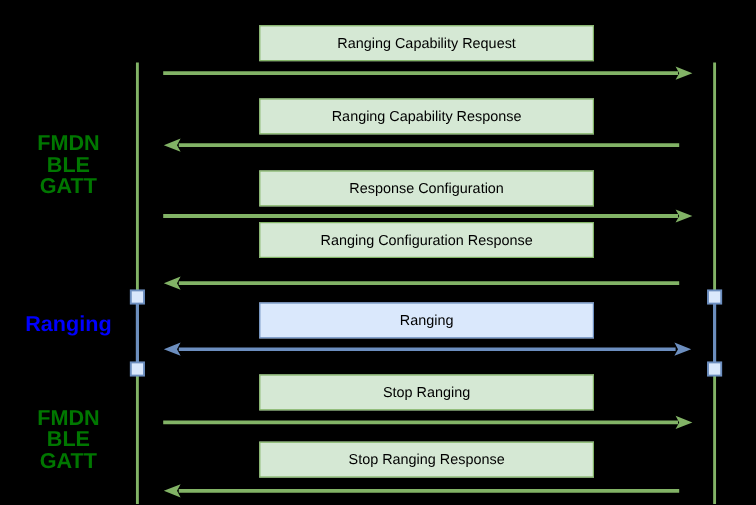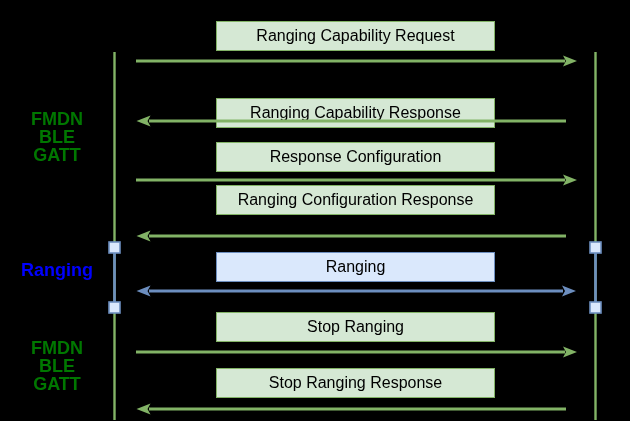--- a/index.html
+++ b/index.html
@@ -14,21 +14,21 @@
   #diagram-svg { position: absolute; left: 0; top: 0; }
   .msg-box {
     position: absolute;
     left: 216px;
     width: 277px;
     height: 28px;
     border: 1px solid;
     display: flex;
     align-items: center;
     justify-content: center;
-    font-size: 16px;
+    font-size: 12px;
     color: var(--box-text, #000);
     white-space: nowrap;
   }
   .msg-box.green { background: var(--green-fill); border-color: var(--green-stroke); }
   .msg-box.blue  { background: var(--blue-fill);  border-color: var(--blue-stroke); }
   .label-group {
     position: absolute;
     left: 0;
     width: 114px;
     text-align: center;
@@ -53,21 +53,21 @@
         <div>Ranging</div>
       </div>
       <div class="label-group green" style="top: 339px;">
         <div>FMDN</div>
         <div>BLE</div>
         <div>GATT</div>
       </div>
     </div>
   <div id="boxes-layer">
       <div class="msg-box green" style="top: 21px;">Ranging Capability Request</div>
-      <div class="msg-box green" style="top: 98px;">Ranging Capability Response</div>
+      <div class="msg-box green" style="top: 82px;">Ranging Capability Response</div>
       <div class="msg-box green" style="top: 142px;">Response Configuration</div>
       <div class="msg-box green" style="top: 185px;">Ranging Configuration Response</div>
       <div class="msg-box blue" style="top: 252px;">Ranging</div>
       <div class="msg-box green" style="top: 312px;">Stop Ranging</div>
       <div class="msg-box green" style="top: 368px;">Stop Ranging Response</div>
     </div>
 <svg width="630" height="421" viewBox="0 0 630 421" id="diagram-svg">
       <line x1="114.5" y1="52" x2="114.5" y2="420" stroke="#82b366" stroke-width="2.4"></line>
       <line x1="114.5" y1="247" x2="114.5" y2="308" stroke="#6c8ebf" stroke-width="2.6"></line>
       <rect x="109" y="242" width="11" height="11" fill="#dae8fc" stroke="#6c8ebf" stroke-width="1.6"></rect>

